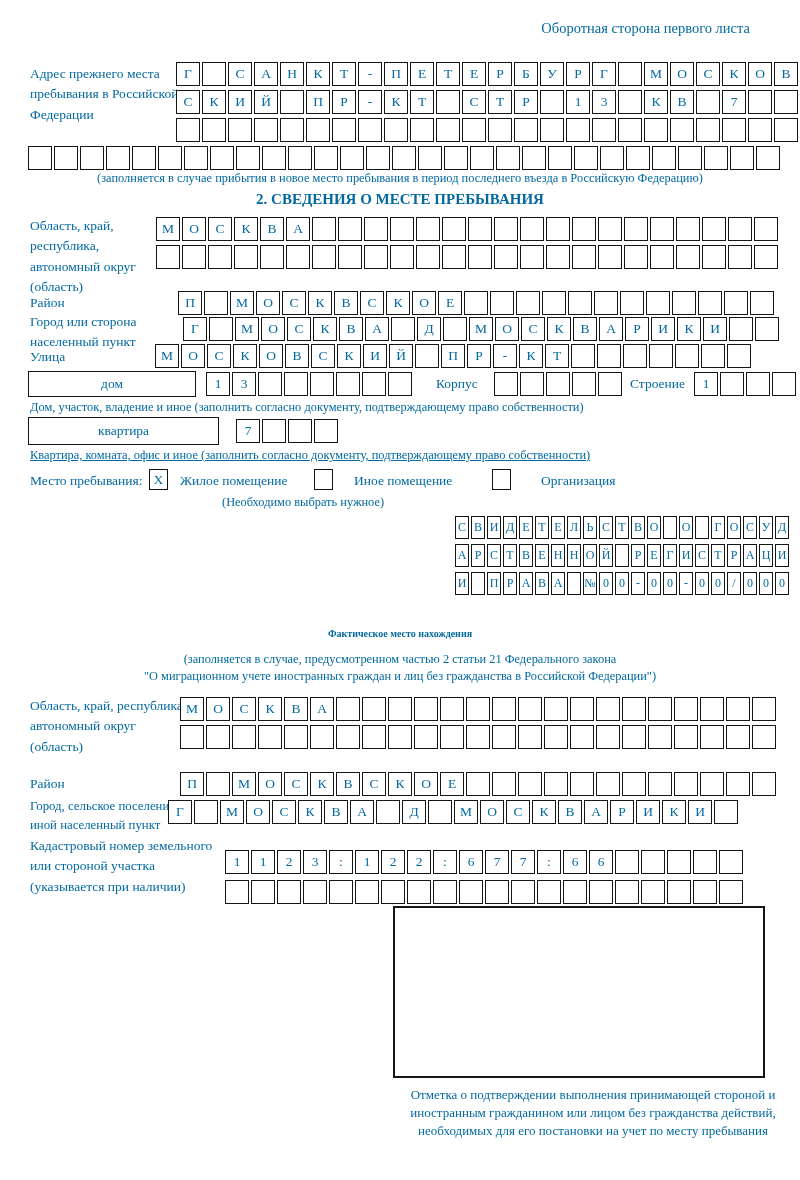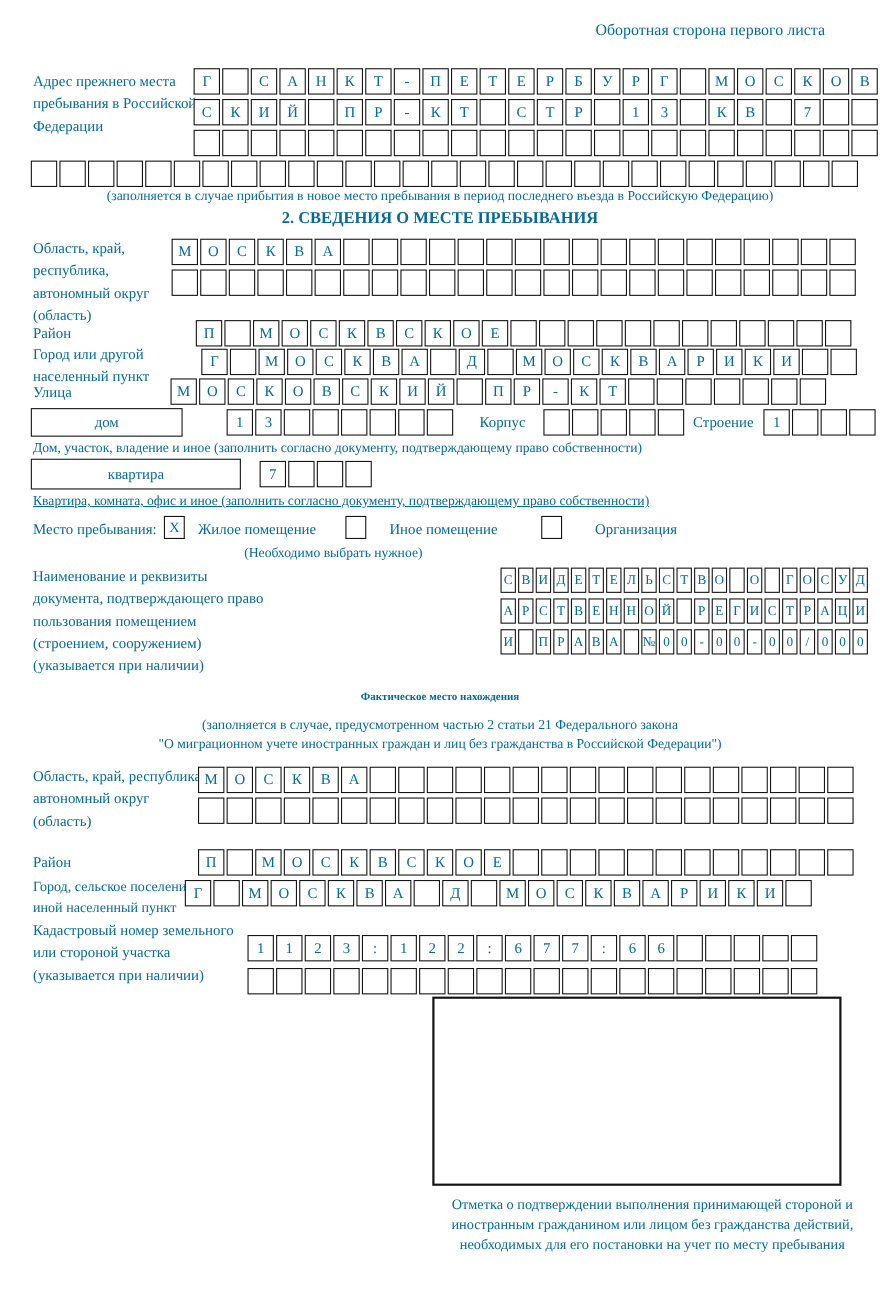--- a/index.html
+++ b/index.html
@@ -45,21 +45,21 @@
   .h-sec2 { top:191px; font-size:15px; }
   .l-obl1 { left:30px; top:216px; width:130px; }
   .p-obl1a { left:156px; top:217px; }
   .p-obl1b { left:156px; top:245px; }
   .l-rayon1 { left:30px; top:293px; }
   .p-rayon1 { left:178px; top:291px; }
   .l-gorod1 { left:30px; top:312px; width:152px; }
   .p-gorod1 { left:183px; top:317px; }
   .l-ulitsa { left:30px; top:347px; }
   .p-ulitsa { left:155px; top:344px; }
-  .b-dom { left:28px; top:371px; width:138px; height:26px; }
+  .b-dom { left:28px; top:371px; width:168px; height:26px; }
   .p-domnum { left:206px; top:372px; }
   .l-korpus { left:436px; top:376px; font-size:13.5px; }
   .p-korpus { left:494px; top:372px; }
   .l-stroenie { left:630px; top:376px; font-size:13.5px; }
   .p-stroenie { left:694px; top:372px; }
   .n-dom { left:30px; top:400px; }
   .b-kv { left:28px; top:417px; width:191px; height:28px; }
   .p-kvnum { left:236px; top:419px; }
   .n-kv { left:30px; top:448px;text-decoration:underline; }
   .l-mesto { left:30px; top:471px; }
@@ -286,21 +286,21 @@
       <span class="cell"></span>
       <span class="cell"></span>
       <span class="cell"></span>
       <span class="cell"></span>
       <span class="cell"></span>
       <span class="cell"></span>
       <span class="cell"></span>
       <span class="cell"></span>
     </div>
 
-  <div class="abs lbl l-gorod1">Город или другой населенный пункт</div>
+  <div class="abs lbl l-gorod1">Город или сторона населенный пункт</div>
   <div class="cr p-gorod1">
       <span class="cell">Г</span>
       <span class="cell"></span>
       <span class="cell">М</span>
       <span class="cell">О</span>
       <span class="cell">С</span>
       <span class="cell">К</span>
       <span class="cell">В</span>
       <span class="cell">А</span>
       <span class="cell"></span>
@@ -390,21 +390,20 @@
 
   <div class="abs lbl l-mesto">Место пребывания:</div>
   <div class="chk c-zhiloe">X</div>
   <div class="abs lbl l-zhiloe">Жилое помещение</div>
   <div class="chk c-inoe"></div>
   <div class="abs lbl l-inoe">Иное помещение</div>
   <div class="chk c-org"></div>
   <div class="abs lbl l-org">Организация</div>
   <div class="abs note n-choose">(Необходимо выбрать нужное)</div>
 
-  <div class="abs lbl l-doc">Наименование и реквизиты документа, подтверждающего право пользования помещением (строением, сооружением) (указывается при наличии)</div>
   <div class="cr sm p-doc1">
       <span class="cell">С</span>
       <span class="cell">В</span>
       <span class="cell">И</span>
       <span class="cell">Д</span>
       <span class="cell">Е</span>
       <span class="cell">Т</span>
       <span class="cell">Е</span>
       <span class="cell">Л</span>
       <span class="cell">Ь</span>

